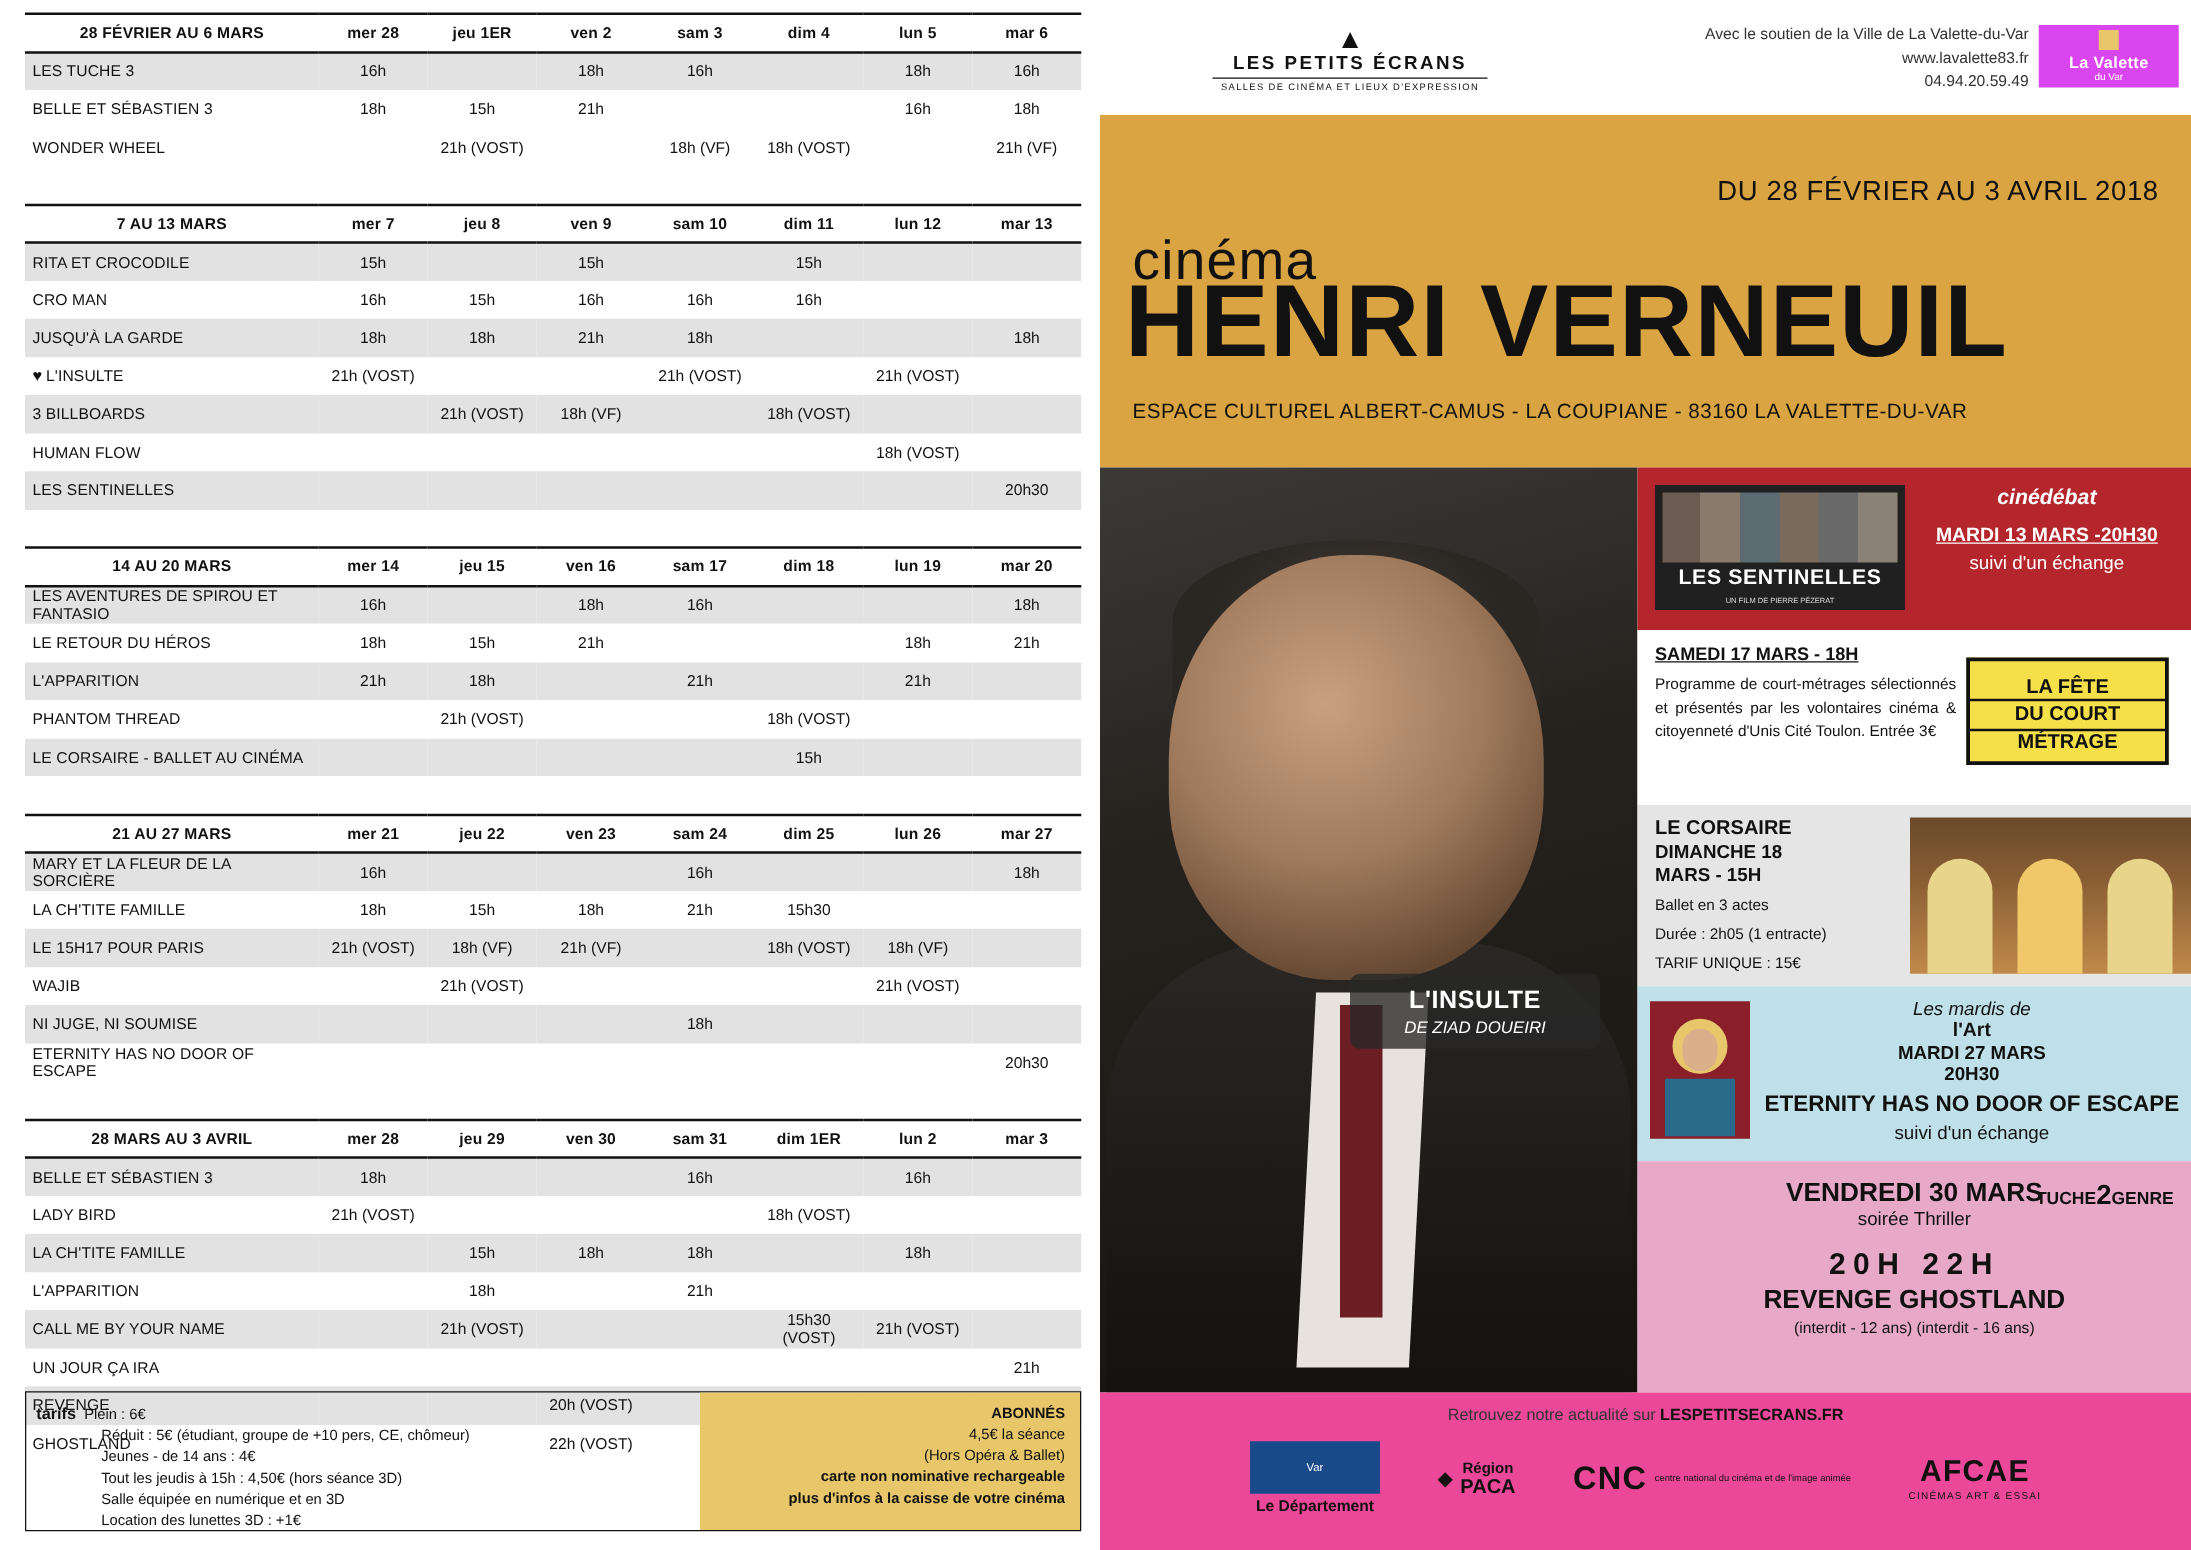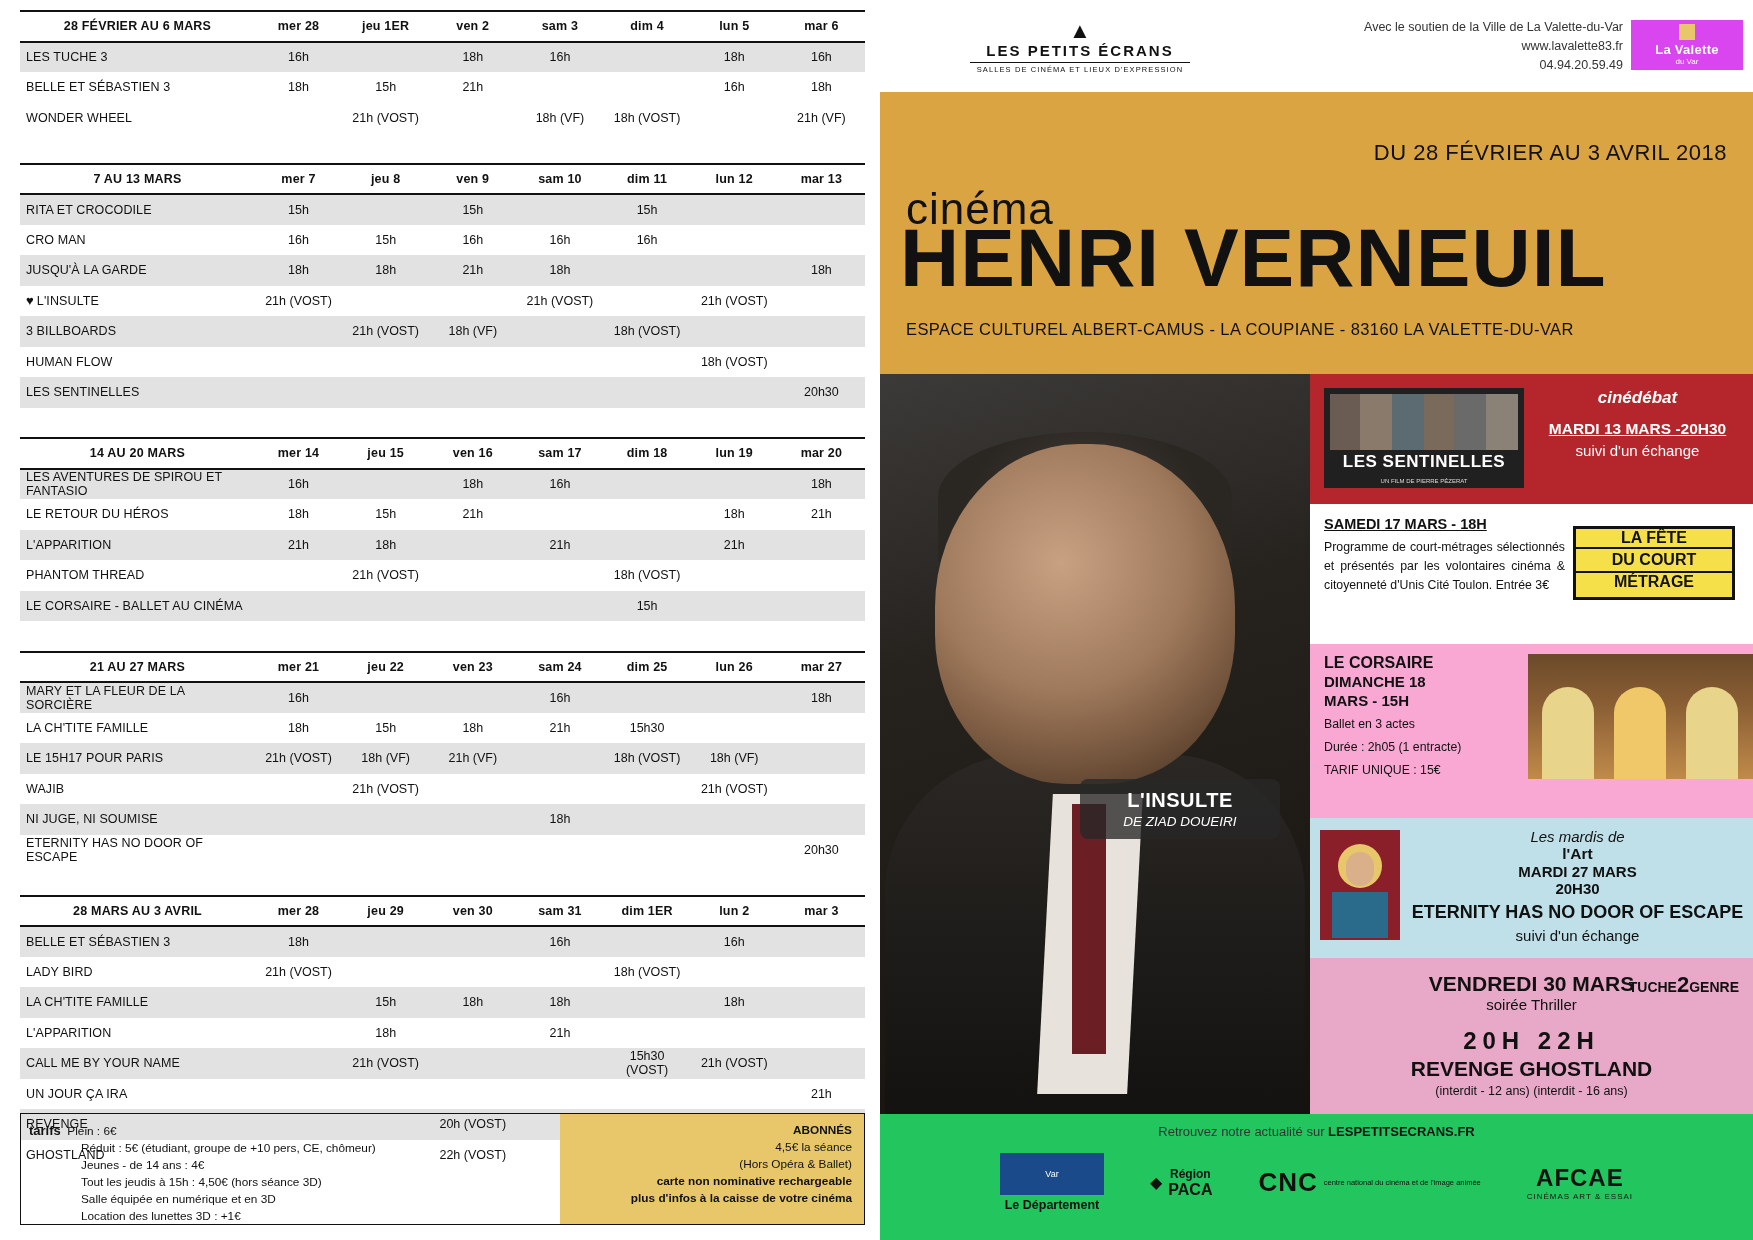--- a/index.html
+++ b/index.html
@@ -101,26 +101,26 @@
   .b-sent .txt { flex:1; padding:14px 10px 0 8px; text-align:center; }
   .b-sent .cd { font-size:17px; font-style:italic; font-weight:bold; }
   .b-sent .d1 { font-size:15.5px; font-weight:bold; text-decoration:underline; margin-top:12px; }
   .b-sent .d2 { font-size:15px; margin-top:4px; }
 
   .b-court { height:140px; background:#ffffff; color:#111; display:flex; }
   .b-court .txt { width:263px; padding:12px 8px 0 14px; }
   .b-court .t1 { font-size:14.5px; font-weight:bold; text-decoration:underline; }
   .b-court .t2 { font-size:12.3px; line-height:19px; margin-top:6px; text-align:justify; }
   .b-court .logo { width:170px; padding:22px 8px 0 0; }
-  .b-court .logo .box { border:3px solid #111; background:#f6e04a; text-align:center; padding:0 0 6px; }
+  .b-court .logo .box { border:3px solid #111; background:#f6e04a; text-align:center; padding:12px 0 6px; }
   .b-court .logo .l1 { font-size:16px; font-weight:bold; }
   .b-court .logo .l2 { font-size:16px; font-weight:bold; border-top:2px solid #111; border-bottom:2px solid #111; padding:2px 0; }
   .b-court .logo .l3 { font-size:16px; font-weight:bold; }
 
-  .b-cors { height:174px; background:#f9a8d4; color:#111; display:flex; }
+  .b-cors { height:145px; background:#e5e5e5; color:#111; display:flex; }
   .b-cors .txt { width:218px; padding:10px 6px 0 14px; }
   .b-cors .c1 { font-size:16px; font-weight:bold; }
   .b-cors .c2 { font-size:15px; font-weight:bold; line-height:19px; }
   .b-cors .c3 { font-size:12.3px; line-height:17px; margin-top:6px; }
   .b-cors .img { width:225px; height:125px; margin-top:10px;
       background:linear-gradient(180deg,#6a4a2a 0%, #8a5e34 40%, #c08a4a 100%); position:relative; overflow:hidden; }
   .b-cors .img .d1,.b-cors .img .d2,.b-cors .img .d3 {
       position:absolute; bottom:0; width:52px; height:92px; background:#e8d48a; border-radius:26px 26px 0 0; }
   .b-cors .img .d1 { left:14px; } .b-cors .img .d2 { left:86px; background:#f0c86a; }
   .b-cors .img .d3 { left:158px; background:#e8d48a; }
@@ -140,21 +140,21 @@
 
   .b-thr { height:185px; background:#e8a9c8; color:#111; text-align:center; padding-top:14px; position:relative; }
   .b-thr .f1 { font-size:21px; font-weight:bold; }
   .b-thr .f2 { font-size:15px; }
   .b-thr .f3 { font-size:24px; font-weight:bold; margin-top:14px; letter-spacing:6px; }
   .b-thr .f4 { font-size:21px; font-weight:bold; margin-top:2px; }
   .b-thr .f5 { font-size:12.5px; margin-top:3px; }
   .b-thr .f2g { position:absolute; right:14px; top:14px; font-size:14px; font-weight:bold; }
   .b-thr .f2g .big { font-size:22px; }
 
-  .footer { position:relative; height:126px; background:#22c55e; text-align:center; }
+  .footer { position:relative; height:126px; background:#ec4899; text-align:center; }
   .footer .line { font-size:13px; color:#333; padding-top:10px; }
   .footer .line b { color:#111; }
   .footer .logos { display:flex; justify-content:center; align-items:center; gap:46px; margin-top:14px; }
   .flogo { text-align:center; color:#111; }
   .flogo .var { width:104px; height:42px; background:#1a4a8a; color:#fff; display:flex; align-items:center; justify-content:center; font-size:9px; }
   .flogo .cap { font-size:12.5px; font-weight:bold; margin-top:3px; }
   .flogo .paca1 { font-size:12px; font-weight:bold; }
   .flogo .paca2 { font-size:16px; font-weight:bold; }
   .flogo .cnc { font-size:26px; font-weight:bold; letter-spacing:1px; }
   .flogo .cncsub { font-size:7.5px; line-height:9px; text-align:left; }

